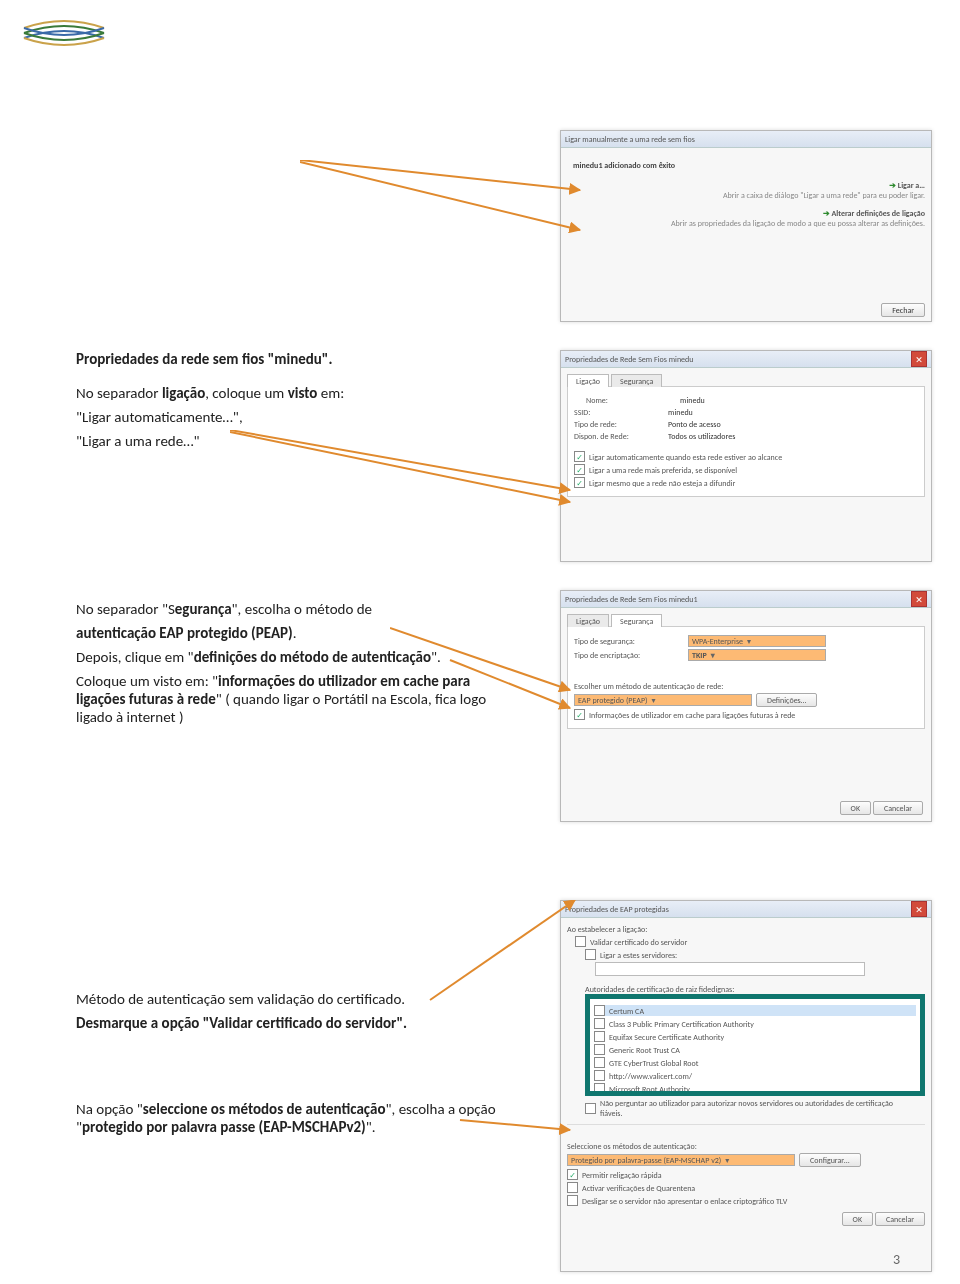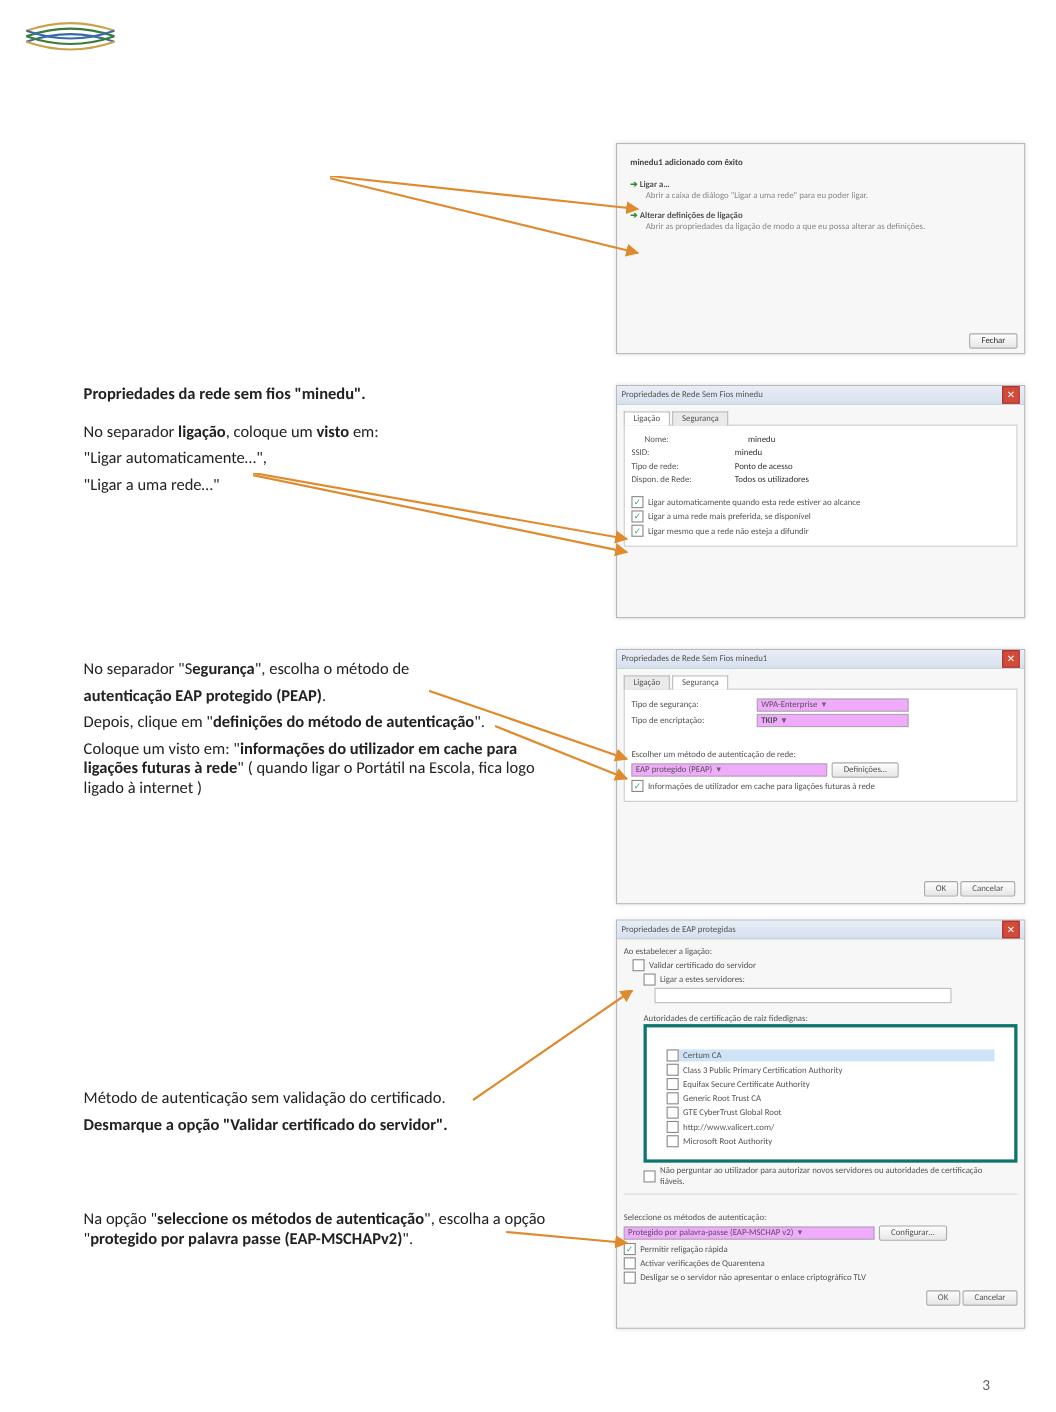--- a/index.html
+++ b/index.html
@@ -25,23 +25,23 @@
   .shot .body{padding:6px;font-size:8px;color:#555;}
   .row{display:flex;align-items:center;gap:4px;margin:2px 0;}
   .lbl{color:#555;}
   .val{color:#333;}
   .chk{width:9px;height:9px;border:1px solid #888;background:#fff;display:inline-flex;align-items:center;justify-content:center;font-size:8px;line-height:1;color:#2a6;}
   .chk.on::after{content:"✓";}
   .btn{display:inline-block;border:1px solid #aaa;background:linear-gradient(#fdfdfd,#e6e6e6);padding:1px 10px;font-size:8px;border-radius:2px;}
   .tab{display:inline-block;border:1px solid #bbb;border-bottom:none;padding:1px 8px;font-size:8px;background:#fff;margin-right:2px;}
   .tab.inact{background:#eaeaea;}
   .field{border:1px solid #bbb;background:#fff;padding:1px 4px;font-size:8px;display:inline-block;}
-  .drop{border:1px solid #aaa;background:#f0abfc;padding:0 3px;font-size:8px;display:inline-flex;align-items:center;gap:4px;}
+  .drop{border:1px solid #aaa;background:#fdba74;padding:0 3px;font-size:8px;display:inline-flex;align-items:center;gap:4px;}
   .drop::after{content:"▾";color:#666;}
-  .list{border:3px solid #0f766e;background:#fff;font-size:8px;padding:18px;}
+  .list{border:5px solid #0f766e;background:#fff;font-size:8px;padding:4px;}
   .list .sel{background:#cfe3f7;}
   .xbtn{width:14px;height:14px;background:#d24a3a;color:#fff;font-size:9px;display:flex;align-items:center;justify-content:center;border:1px solid #a33;margin-left:auto;}
   .green{color:#2e8a2e;font-weight:bold;}
   
   .arrow{position:absolute;pointer-events:none;}
   
   .pg{position:absolute;right:60px;bottom:16px;font-size:14px;color:#666;}
 </style>
 </head>
 <body>
@@ -55,23 +55,26 @@
       <path d="M4 24 Q44 10 84 24" stroke="#3a6aa8"></path>
       <path d="M4 24 Q44 38 84 24" stroke="#caa24a"></path>
       <path d="M4 19 Q44 33 84 19" stroke="#3a7a3a"></path>
       <path d="M4 14 Q44 28 84 14" stroke="#3a6aa8"></path>
     </g>
   </svg>
 </div>
 
 
 <div class="shot" style="left:560px;top:130px;width:370px;height:190px;">
+  <div class="titlebar">
+    <span>Ligar manualmente a uma rede sem fios</span>
+  </div>
   <div class="body">
     <div style="margin:6px 0 10px 6px;font-weight:bold;color:#444;">minedu1 adicionado com êxito</div>
-    <div style="margin-left:6px;">
+    <div style="margin-left:18px;text-align:right;">
       <div><span class="green">➔</span> <b>Ligar a…</b></div>
       <div style="margin-left:14px;color:#888;">Abrir a caixa de diálogo "Ligar a uma rede" para eu poder ligar.</div>
       <div style="height:8px;"></div>
       <div><span class="green">➔</span> <b>Alterar definições de ligação</b></div>
       <div style="margin-left:14px;color:#888;">Abrir as propriedades da ligação de modo a que eu possa alterar as definições.</div>
     </div>
   </div>
   <div style="position:absolute;right:6px;bottom:4px;">
     <span class="btn">Fechar</span>
   </div>
@@ -204,21 +207,21 @@
   <p>Método de autenticação sem validação do certificado.</p>
   <p><b>Desmarque a opção "Validar certificado do servidor".</b></p>
 </div>
 
 <div class="col s6">
   <p>
     <span>Na opção "</span><b>seleccione os métodos de autenticação</b><span>", escolha a opção "</span><b>protegido por palavra passe (EAP-MSCHAPv2)</b><span>".</span>
   </p>
 </div>
 
-<div class="shot" style="left:560px;top:836px;width:370px;height:370px;">
+<div class="shot" style="left:560px;top:900px;width:370px;height:370px;">
   <div class="titlebar">
     <span>Propriedades de EAP protegidas</span>
     <span class="xbtn">✕</span>
   </div>
   <div class="body">
     <div class="lbl">Ao estabelecer a ligação:</div>
     <div class="row" style="margin-left:8px;">
           <span class="chk"></span>
           <span>Validar certificado do servidor</span>
         </div>

